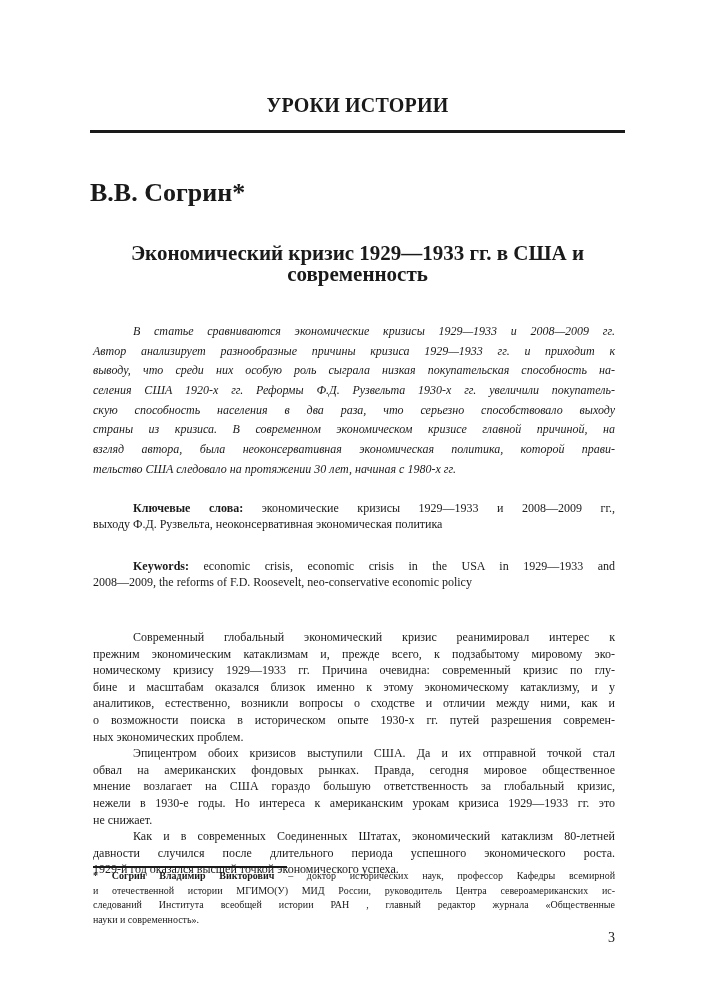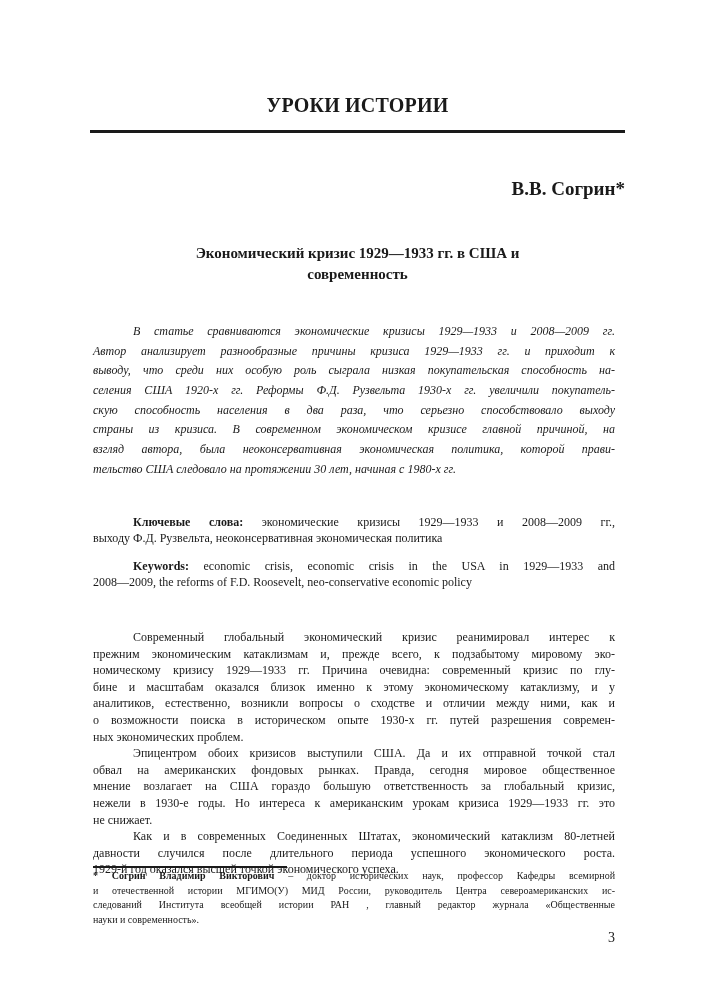--- a/index.html
+++ b/index.html
@@ -9,41 +9,41 @@
 
   .section-title {
     position: absolute; left: 90px; width: 535px; top: 94px;
     text-align: center; font-weight: bold; font-size: 20px; letter-spacing: 0.2px;
   }
   .section-rule {
     position: absolute; left: 90px; width: 535px; top: 130px; height: 3px; background: #1a1a1a;
   }
   .author {
     position: absolute; left: 90px; width: 535px; top: 178px;
-    text-align: right; font-weight: bold; font-size: 19px;
+    text-align: left; font-weight: bold; font-size: 26px;
   }
   .article-title {
     position: absolute; left: 90px; width: 535px; top: 243px;
-    text-align: center; font-weight: bold; font-size: 15px; line-height: 21px;
+    text-align: center; font-weight: bold; font-size: 21px; line-height: 21px;
   }
   .article-title .ln { display: block; }
 
   .block { position: absolute; left: 93px; width: 522px; }
   .line {
     display: block; height: 19.5px; line-height: 19.5px; font-size: 12px;
     text-align: justify; text-align-last: justify; white-space: nowrap;
   }
   .line.last { text-align-last: left; }
   .indent { padding-left: 40px; }
   .italic { font-style: italic; }
 
   .abstract { top: 322px; }
   .abstract .line { height: 19.7px; line-height: 19.7px; }
 
-  .kw-ru { top: 514px; }
+  .kw-ru { top: 500px; }
   .kw-en { top: 558px; }
   .kw .line { height: 16px; line-height: 16px; }
   .kw-label { font-weight: bold; }
 
   .body-text { top: 629px; }
   .body-text .line { height: 16.6px; line-height: 16.6px; }
 
   .fn-rule {
     position: absolute; left: 93px; width: 194px; top: 866px; height: 2px; background: #1a1a1a;
   }

